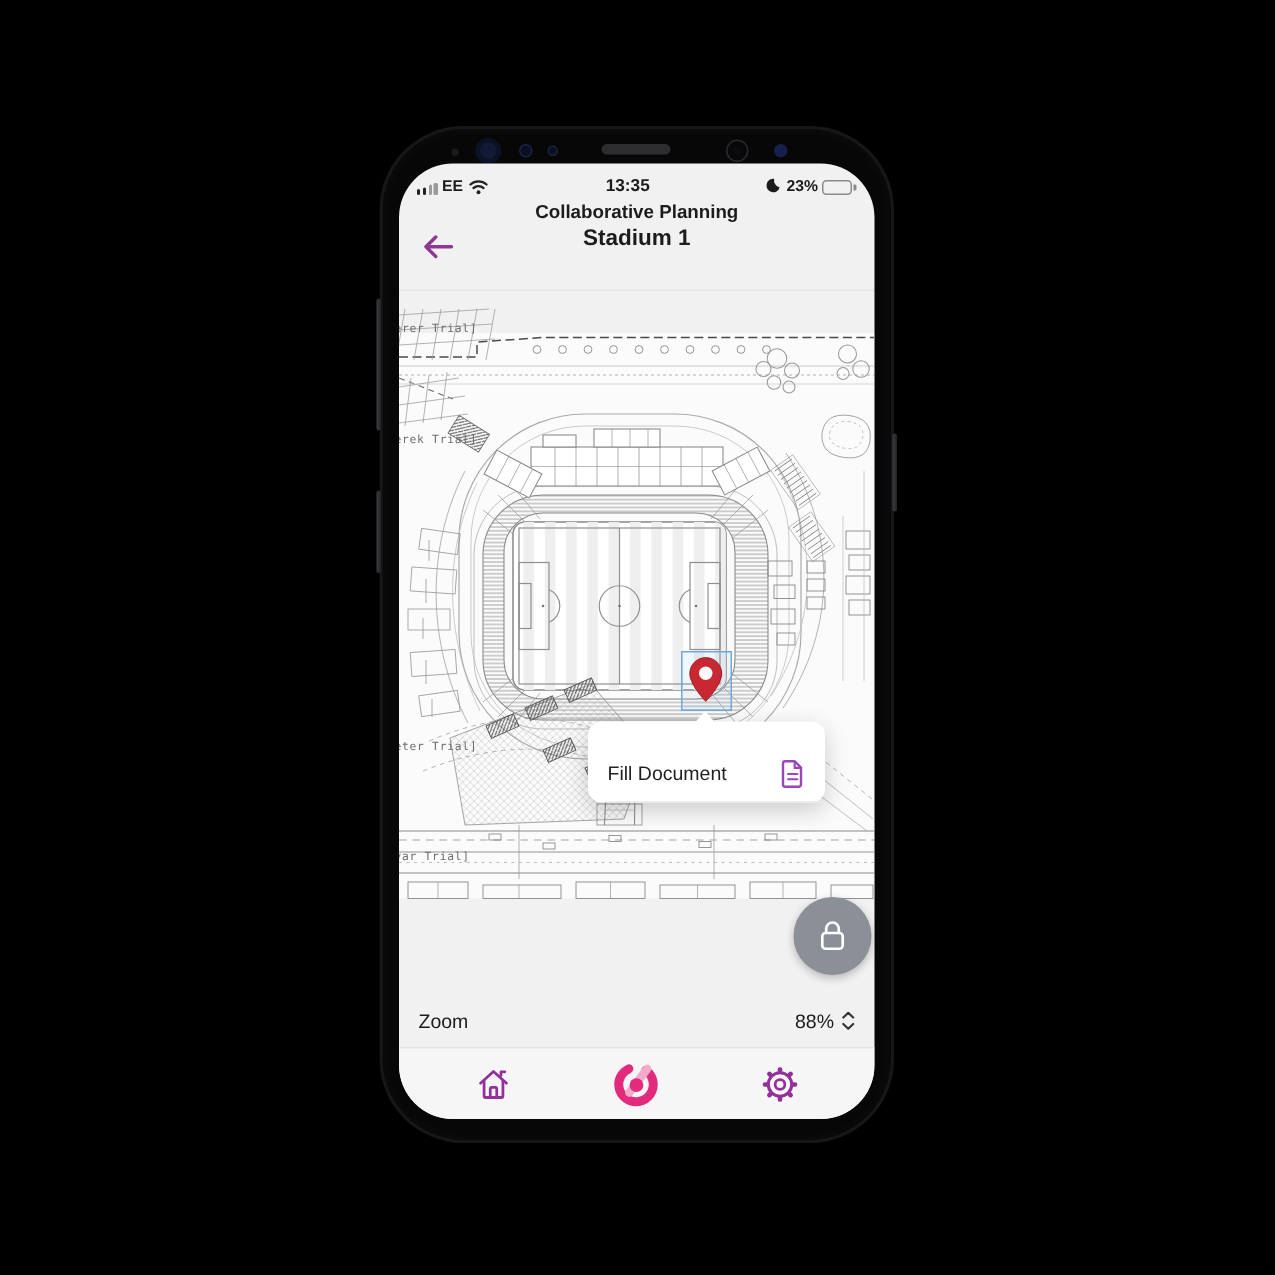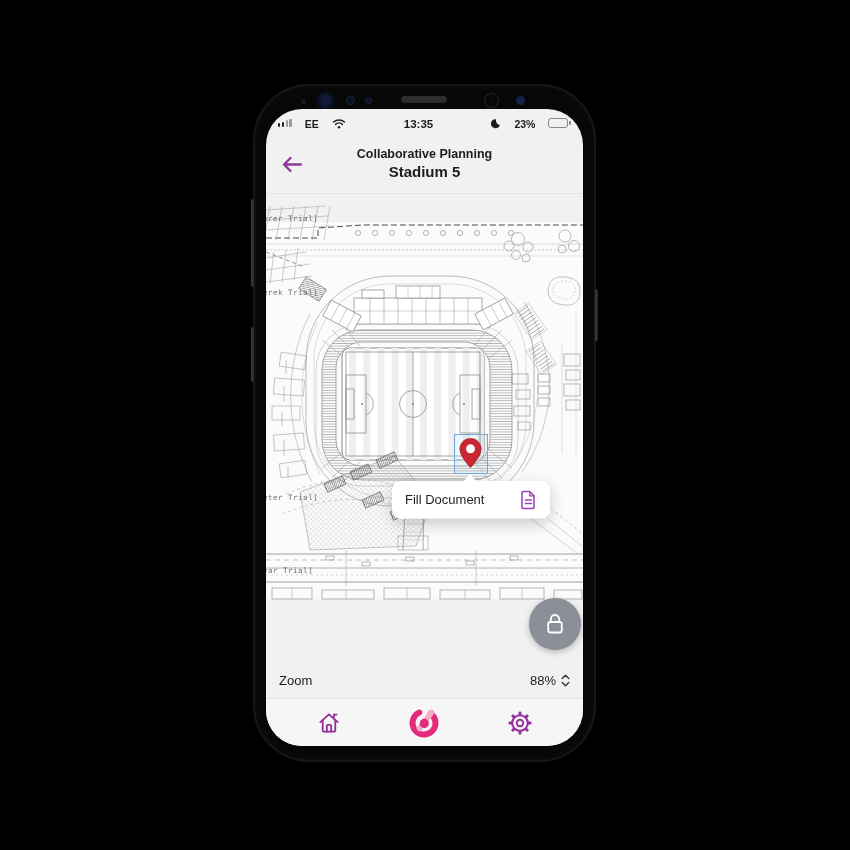--- a/index.html
+++ b/index.html
@@ -15,49 +15,49 @@
   .btn-bix{left:-2px;top:243px;height:55px;}
   .btn-pwr{right:-2px;top:205px;height:52px;}
   .sensor{position:absolute;border-radius:50%;}
   .speaker{position:absolute;left:148px;top:12px;width:46px;height:7px;border-radius:4px;background:#2d2d30;}
   
   .screen{position:absolute;left:13px;top:25px;width:317px;height:637px;background:#f2f1f2;
           border-radius:36px;overflow:hidden;display:flex;flex-direction:column;}
   
   .status-bar{height:25px;flex:0 0 25px;display:flex;align-items:center;justify-content:space-between;
               padding:4px 12px 0;color:#1c1c1e;position:relative;}
-  .sb-left,.sb-right{display:flex;align-items:flex-start;gap:13px;font-size:10.5px;font-weight:700;}
+  .sb-left,.sb-right{display:flex;align-items:flex-end;gap:3px;font-size:10.5px;font-weight:700;}
   .sb-time{position:absolute;left:0;right:12px;text-align:center;font-size:11.5px;font-weight:700;}
   .bars{display:flex;align-items:flex-end;gap:1.5px;height:9px;}
   .bars i{display:block;width:2.3px;border-radius:1px;}
   .battery{display:flex;align-items:center;gap:1px;}
   .batt-body{width:20px;height:10px;border:1.1px solid #8a8a8a;border-radius:3px;padding:1.2px;}
   .batt-fill{width:40%;height:100%;background:#1c1c1e;border-radius:1px;}
   .batt-nub{width:1.6px;height:4px;background:#8a8a8a;border-radius:0 1px 1px 0;}
   
-  .app-header{flex:0 0 60px;display:flex;align-items:center;justify-content:center;position:relative;
+  .app-header{flex:0 0 60px;display:flex;align-items:flex-start;justify-content:center;position:relative;
               border-bottom:1px solid rgba(0,0,0,.05);}
   .back-btn{position:absolute;left:12px;top:16px;width:28px;height:28px;display:flex;align-items:center;
             justify-content:center;background:none;border:none;cursor:pointer;padding:0;}
   .titles{text-align:center;color:#1c1c1e;}
   .title-sm{font-size:12.5px;font-weight:700;}
   .title-lg{font-size:15px;font-weight:700;margin-top:2px;}
   
   .map{flex:1 1 auto;position:relative;overflow:hidden;}
   .plan-svg{position:absolute;left:0;top:0;}
   .selection-box{position:absolute;left:188px;top:240px;width:34px;height:40px;
                  border:1.5px solid #6ea9dd;background:rgba(120,170,220,.10);}
   .pin{position:absolute;left:3px;top:2px;}
   
   .context-menu{position:absolute;left:126px;top:287px;width:158px;background:#fff;border-radius:9px;
                 box-shadow:0 5px 16px rgba(0,0,0,.20);z-index:5;}
   .menu-arrow{position:absolute;top:-7px;left:71px;width:0;height:0;
               border-left:7px solid transparent;border-right:7px solid transparent;border-bottom:8px solid #fff;}
   .menu-item{height:37px;display:flex;align-items:center;justify-content:space-between;
-             padding:0 13px;font-size:13px;color:#1f1f1f;cursor:pointer;}
+             padding:0 13px;font-size:13px;color:#1f1f1f;cursor:pointer;margin-top:16px;}
   .menu-divider{height:1px;background:#ececec;margin-left:12px;}
   
   .lock-fab{position:absolute;left:263px;top:404px;width:52px;height:52px;border-radius:50%;
             background:#8b8f98;display:flex;align-items:center;justify-content:center;border:none;
             box-shadow:0 2px 6px rgba(0,0,0,.25);cursor:pointer;z-index:4;}
   
   .zoom-row{flex:0 0 35px;display:flex;align-items:center;justify-content:space-between;
             padding:0 13px;font-size:13px;color:#1c1c1e;}
   .zoom-value{display:flex;align-items:center;gap:5px;cursor:pointer;background:none;border:none;
               font-size:13px;color:#1c1c1e;padding:0;}
@@ -114,21 +114,21 @@
       </div>
 
       <div class="app-header">
         <button class="back-btn">
           <svg width="22" height="17" viewBox="0 0 22 17">
             <path d="M20,8.5 H3 M9.5,2 L3,8.5 L9.5,15" fill="none" stroke="#8d3a96" stroke-width="2.3" stroke-linecap="round" stroke-linejoin="round"></path>
           </svg>
         </button>
         <div class="titles">
           <div class="title-sm">Collaborative Planning</div>
-          <div class="title-lg">Stadium 5</div>
+          <div class="title-lg">Stadium 1</div>
         </div>
       </div>
 
       <div class="map">
         <svg class="plan-svg" width="317" height="469" viewBox="0 0 317 469">
           <defs>
             <pattern id="seats" width="2.6" height="2.6" patternUnits="userSpaceOnUse">
               <path d="M0,1.3 H2.6" stroke="#aeaeae" stroke-width="0.8"></path>
             </pattern>
             <pattern id="crosshatch" width="5" height="5" patternUnits="userSpaceOnUse">

